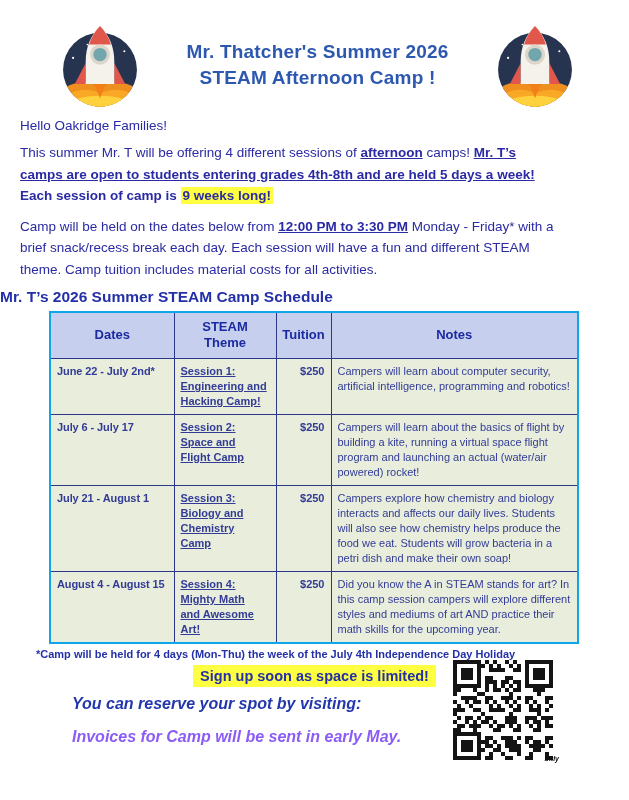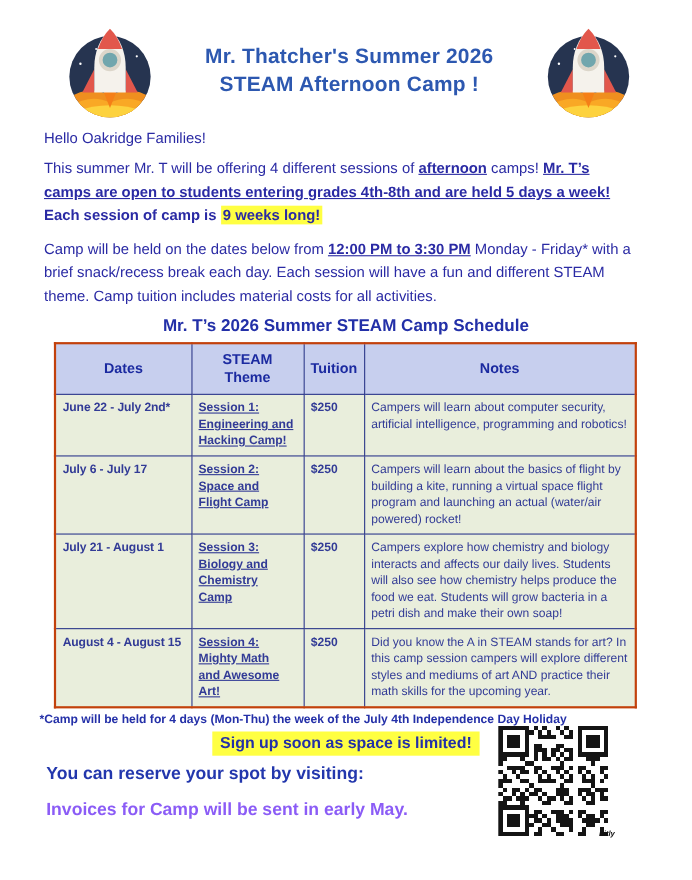--- a/index.html
+++ b/index.html
@@ -10,52 +10,52 @@
     font-family:"Liberation Sans", sans-serif;
     color:#2a2aa4;
   }
   
   .header { display:flex; align-items:center; justify-content:space-between;
             padding:27px 52px 0 58px; height:102px; }
   .rocket-badge { width:84px; height:88px; flex:0 0 auto; }
   .title-block { flex:1; text-align:center; color:#2d58b0;
                  font-weight:bold; font-size:19px; line-height:1.35; letter-spacing:.2px; }
   
-  .content { padding:0 44px 0 40px;margin-top:16px; }
+  .content { padding:0 44px 0 20px;margin-top:16px; }
   .greeting { margin-top:12px; font-size:13.5px; }
   .para { margin-top:9px; font-size:13.5px; line-height:1.6; width:540px; }
   .bu { font-weight:bold; text-decoration:underline; }
   .b  { font-weight:bold; }
   .hl { font-weight:bold; background:#ffff42; padding:1px 2px; }
   
-  .table-title { margin-top:7px; text-align:center; font-size:15.5px; font-weight:bold; color:#2330a8; }
+  .table-title { margin-top:7px; text-align:left; font-size:15.5px; font-weight:bold; color:#2330a8; }
   table.schedule { margin:5px 0 0 49px; width:528px; border-collapse:collapse; table-layout:fixed;
-                   border:2px solid #c2410c; }
+                   border:2px solid #0ea5e9; }
   table.schedule col.c-dates   { width:124px; }
   table.schedule col.c-theme   { width:102px; }
   table.schedule col.c-tuition { width:55px;  }
   table.schedule col.c-notes   { width:247px; }
   table.schedule th {
     background:#c7cfee; color:#1b2aa0; font-weight:bold; font-size:13px;
     border:1.5px solid #2c3789; padding:6px 2px; text-align:center;
     vertical-align:middle; white-space:pre-line; line-height:1.3;
   }
   table.schedule td {
     background:#e9eedc; border:1.5px solid #2c3789; vertical-align:top;
     padding:5px 6px; font-size:11px; line-height:1.36; color:#323b96;
   }
   td.cell-dates { font-weight:bold; color:#1f2f9e; white-space:nowrap; font-size:10.5px; letter-spacing:-.1px; }
   td.cell-theme { font-weight:bold; color:#1f2f9e; white-space:pre-line;text-decoration:underline; }
-  td.cell-tuition { font-weight:bold; color:#1f2f9e; text-align:left; }
+  td.cell-tuition { font-weight:bold; color:#1f2f9e; text-align:right; }
   td.cell-notes { font-size:11.2px; }
   .footnote { margin:4px 0 0 36px; font-size:11px; font-weight:bold; color:#2430a8; }
   
   .signup-line { margin-top:7px; text-align:center; }
   .signup-line span { background:#ffff42; color:#2330a8; font-size:14.5px; font-weight:bold; padding:3px 7px; }
-  .bottom { margin:10px 0 0 42px; width:400px; }
+  .bottom { margin:10px 0 0 72px; width:400px;font-style:italic; }
   .reserve-line1 { font-size:16px; font-weight:bold; color:#2337ad; }
   .reserve-line2 { margin-top:3px; font-size:16px; font-weight:bold; color:#2337ad; }
   .link { color:#8a2f21; cursor:pointer; }
   .invoice-line { margin-top:15px; font-size:16px; font-weight:bold; color:#8b5cf6; }
   
   .qr-wrap { position:absolute; left:453px; top:660px; width:104px; height:104px; }
   .qr-wrap svg { width:100px; height:100px; display:block; }
   .qr-label { position:absolute; right:-2px; bottom:2px; font-size:7px; font-weight:bold;
               font-style:italic; color:#111; }
 </style>

